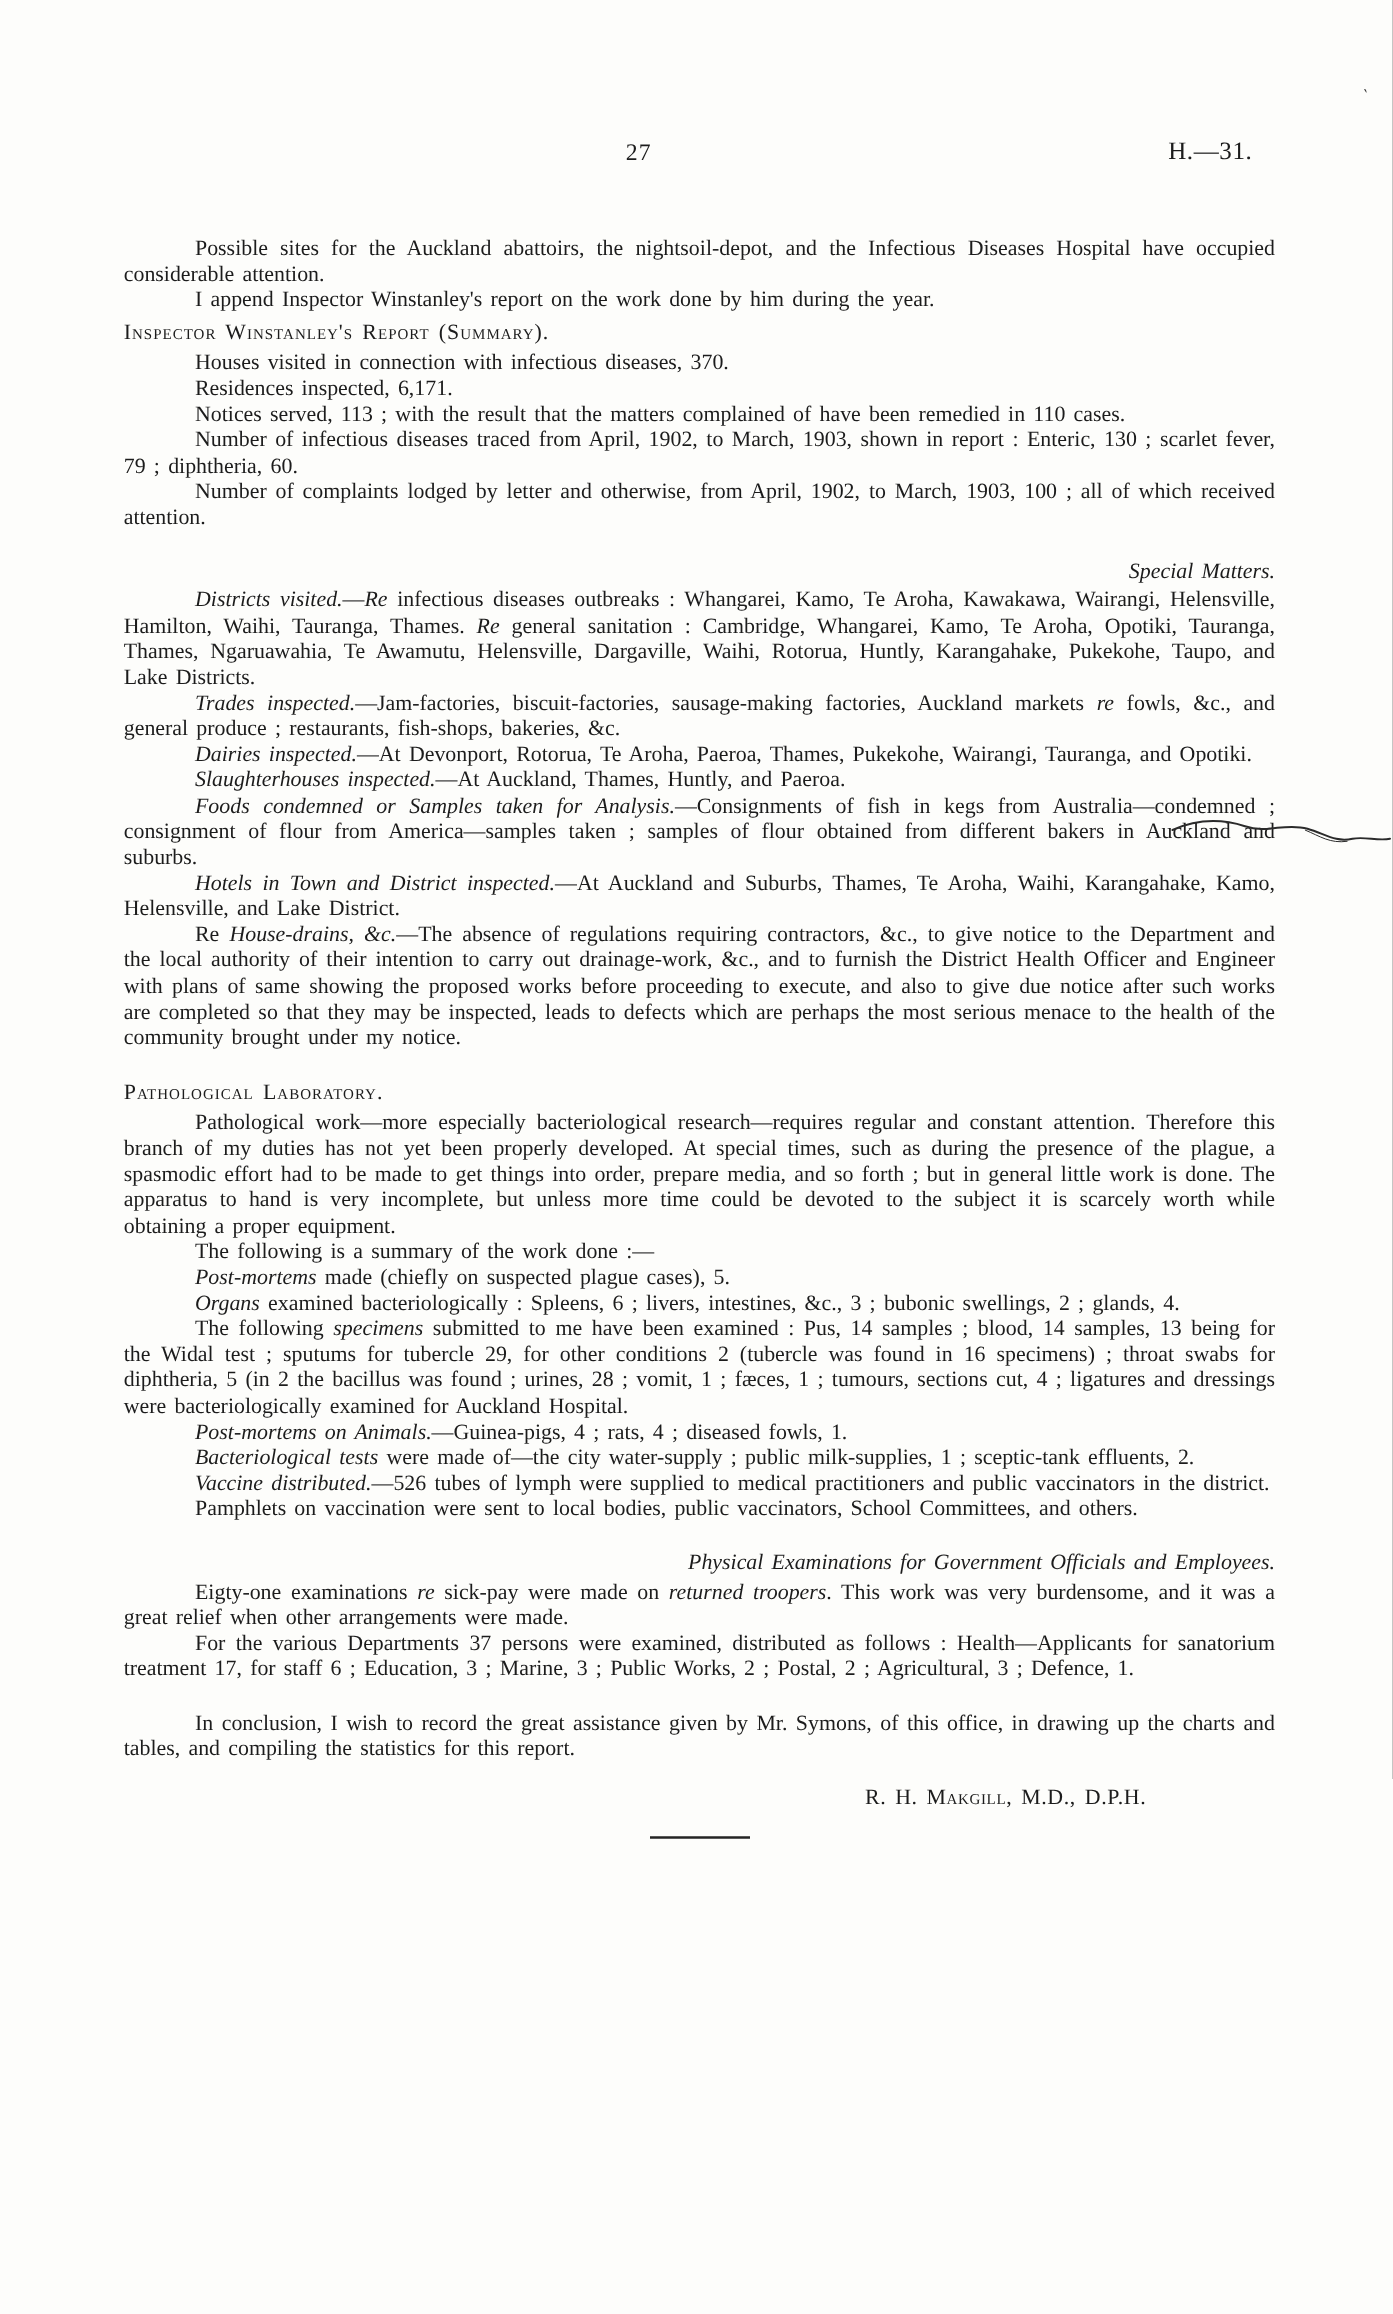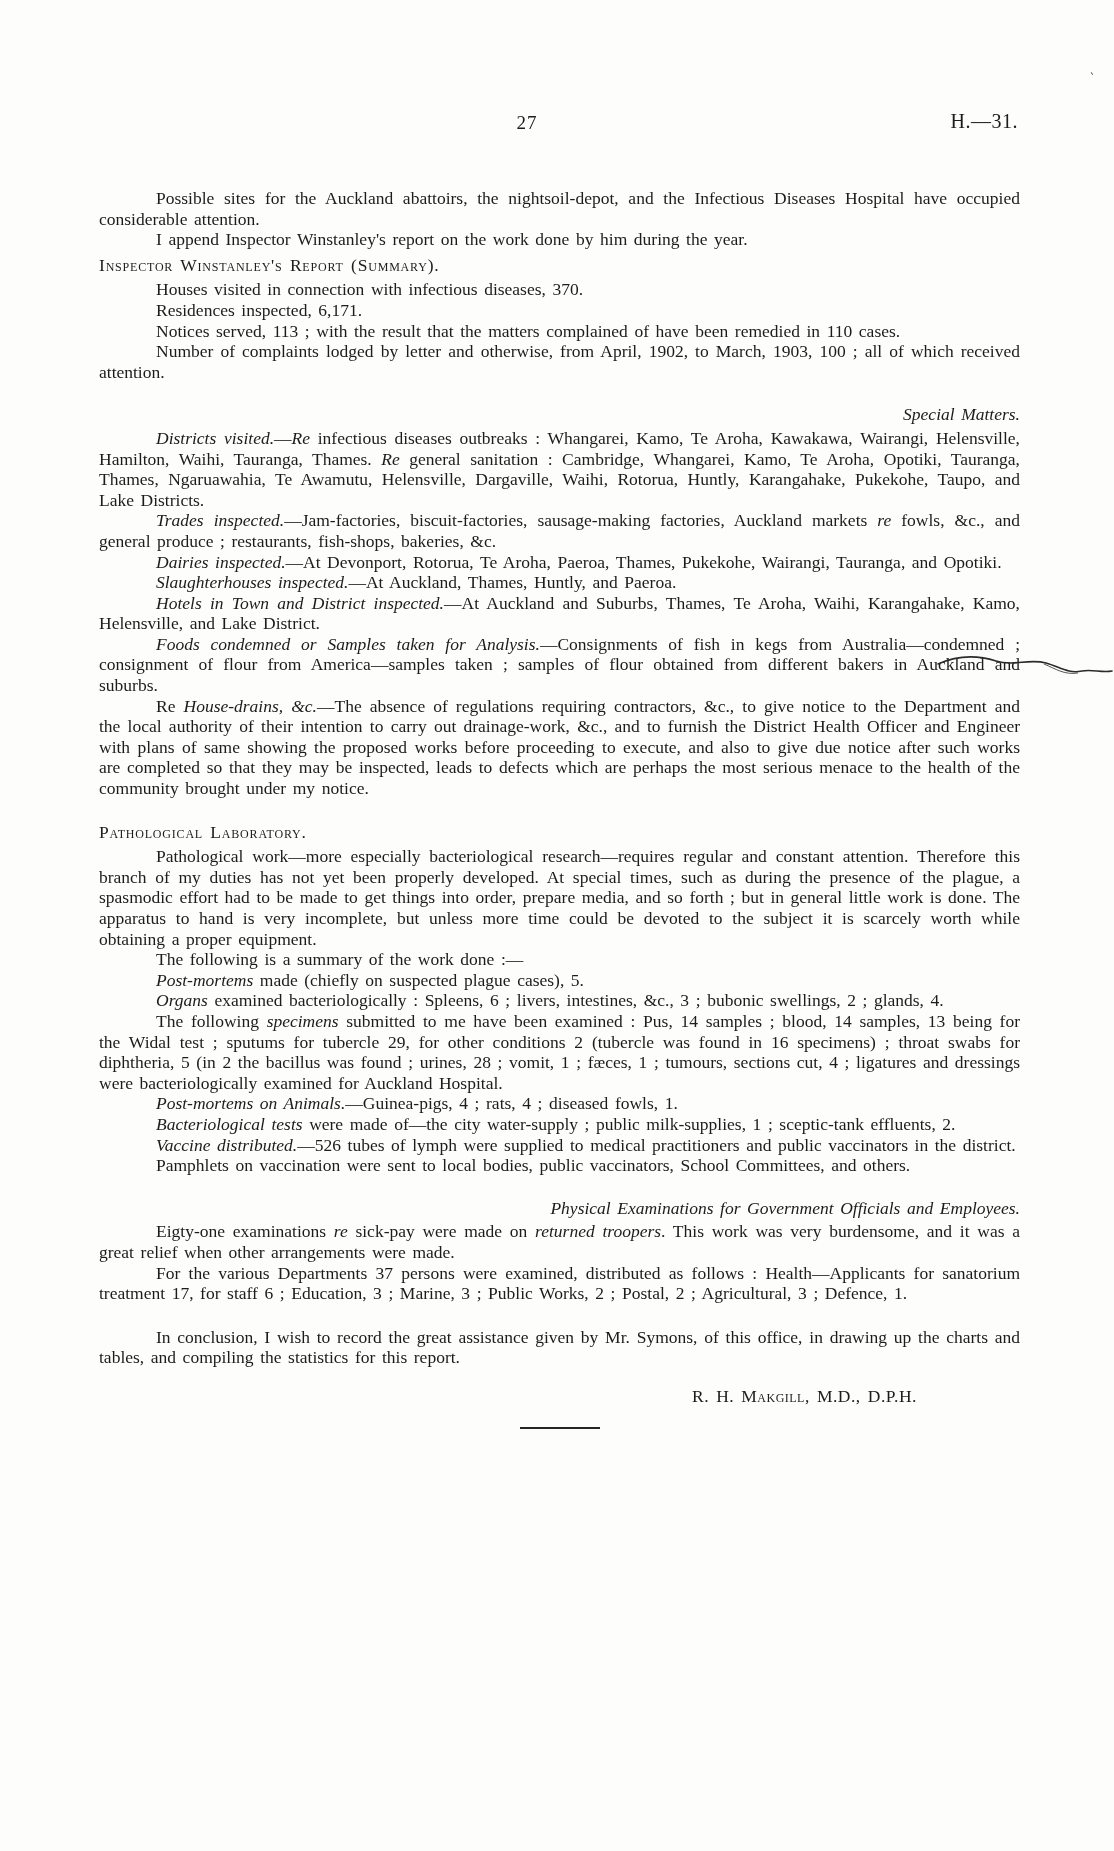--- a/index.html
+++ b/index.html
@@ -6,21 +6,21 @@
   .page {
     position: relative;
     width: 1114px;
     height: 1851px;
     margin: 0 auto;
     background: #fdfdfb;
     color: #1c1c1c;
     font-family: "Liberation Serif", "DejaVu Serif", serif;
     overflow: hidden;
   }
-  .header { position:absolute; top:112px; left:99px; width:921px; height:30px; }
+  .header { position:absolute; top:112px; left:83px; width:921px; height:30px; }
   .page-number {
     position:absolute; left:373px; width:110px; text-align:center;
     font-size:19px; letter-spacing:1px;
   }
   .doc-ref {
     position:absolute; right:2px; top:-2px;
     font-size:20px; letter-spacing:0.5px;
   }
   .body-block {
     position:absolute; top:188px; left:99px; width:921px;
@@ -72,28 +72,29 @@
 
   <span class="scan-speck">`</span>
 
   <div class="body-block">
       <p class="para"><span>Possible sites for the Auckland abattoirs, the nightsoil-depot, and the Infectious Diseases Hospital have occupied considerable attention.</span></p>
       <p class="para"><span>I append Inspector Winstanley's report on the work done by him during the year.</span></p>
       <p class="heading_caps"><span>Inspector Winstanley's Report (Summary).</span></p>
       <p class="para"><span>Houses visited in connection with infectious diseases, 370.</span></p>
       <p class="para"><span>Residences inspected, 6,171.</span></p>
       <p class="para"><span>Notices served, 113 ; with the result that the matters complained of have been remedied in 110 cases.</span></p>
+      <p class="para"><span>Number of infectious diseases traced from April, 1902, to March, 1903, shown in report : Enteric, 130 ; scarlet fever, 79 ; diphtheria, 60.</span></p>
       <p class="para"><span>Number of complaints lodged by letter and otherwise, from April, 1902, to March, 1903, 100 ; all of which received attention.</span></p>
       <p class="heading_italic"><span>Special Matters.</span></p>
       <p class="para"><span class="it">Districts visited.</span><span>—</span><span class="it">Re</span><span> infectious diseases outbreaks : Whangarei, Kamo, Te Aroha, Kawakawa, Wairangi, Helensville, Hamilton, Waihi, Tauranga, Thames.  </span><span class="it">Re</span><span> general sanitation : Cambridge, Whangarei, Kamo, Te Aroha, Opotiki, Tauranga, Thames, Ngaruawahia, Te Awamutu, Helensville, Dargaville, Waihi, Rotorua, Huntly, Karangahake, Pukekohe, Taupo, and Lake Districts.</span></p>
       <p class="para"><span class="it">Trades inspected.</span><span>—Jam-factories, biscuit-factories, sausage-making factories, Auckland markets </span><span class="it">re</span><span> fowls, &amp;c., and general produce ; restaurants, fish-shops, bakeries, &amp;c.</span></p>
       <p class="para"><span class="it">Dairies inspected.</span><span>—At Devonport, Rotorua, Te Aroha, Paeroa, Thames, Pukekohe, Wairangi, Tauranga, and Opotiki.</span></p>
       <p class="para"><span class="it">Slaughterhouses inspected.</span><span>—At Auckland, Thames, Huntly, and Paeroa.</span></p>
+      <p class="para"><span class="it">Foods condemned or Samples taken for Analysis.</span><span>—Consignments of fish in kegs from Australia—condemned ; consignment of flour from America—samples taken ; samples of flour obtained from different bakers in Auckland and suburbs.</span></p>
       <p class="para"><span class="it">Hotels in Town and District inspected.</span><span>—At Auckland and Suburbs, Thames, Te Aroha, Waihi, Karangahake, Kamo, Helensville, and Lake District.</span></p>
-      <p class="para"><span class="it">Foods condemned or Samples taken for Analysis.</span><span>—Consignments of fish in kegs from Australia—condemned ; consignment of flour from America—samples taken ; samples of flour obtained from different bakers in Auckland and suburbs.</span></p>
       <p class="para"><span>Re </span><span class="it">House-drains, &amp;c.</span><span>—The absence of regulations requiring contractors, &amp;c., to give notice to the Department and the local authority of their intention to carry out drainage-work, &amp;c., and to furnish the District Health Officer and Engineer with plans of same showing the proposed works before proceeding to execute, and also to give due notice after such works are completed so that they may be inspected, leads to defects which are perhaps the most serious menace to the health of the community brought under my notice.</span></p>
       <p class="heading_caps gap-before"><span>Pathological Laboratory.</span></p>
       <p class="para"><span>Pathological work—more especially bacteriological research—requires regular and constant attention.  Therefore this branch of my duties has not yet been properly developed.  At special times, such as during the presence of the plague, a spasmodic effort had to be made to get things into order, prepare media, and so forth ; but in general little work is done.  The apparatus to hand is very incomplete, but unless more time could be devoted to the subject it is scarcely worth while obtaining a proper equipment.</span></p>
       <p class="para"><span>The following is a summary of the work done :—</span></p>
       <p class="para"><span class="it">Post-mortems</span><span> made (chiefly on suspected plague cases), 5.</span></p>
       <p class="para"><span class="it">Organs</span><span> examined bacteriologically : Spleens, 6 ; livers, intestines, &amp;c., 3 ; bubonic swellings, 2 ; glands, 4.</span></p>
       <p class="para"><span>The following </span><span class="it">specimens</span><span> submitted to me have been examined : Pus, 14 samples ; blood, 14 samples, 13 being for the Widal test ; sputums for tubercle 29, for other conditions 2 (tubercle was found in 16 specimens) ; throat swabs for diphtheria, 5 (in 2 the bacillus was found ; urines, 28 ; vomit, 1 ; fæces, 1 ; tumours, sections cut, 4 ; ligatures and dressings were bacteriologically examined for Auckland Hospital.</span></p>
       <p class="para"><span class="it">Post-mortems on Animals.</span><span>—Guinea-pigs, 4 ; rats, 4 ; diseased fowls, 1.</span></p>
       <p class="para"><span class="it">Bacteriological tests</span><span> were made of—the city water-supply ; public milk-supplies, 1 ; sceptic-tank effluents, 2.</span></p>
       <p class="para"><span class="it">Vaccine distributed.</span><span>—526 tubes of lymph were supplied to medical practitioners and public vaccinators in the district.</span></p>

